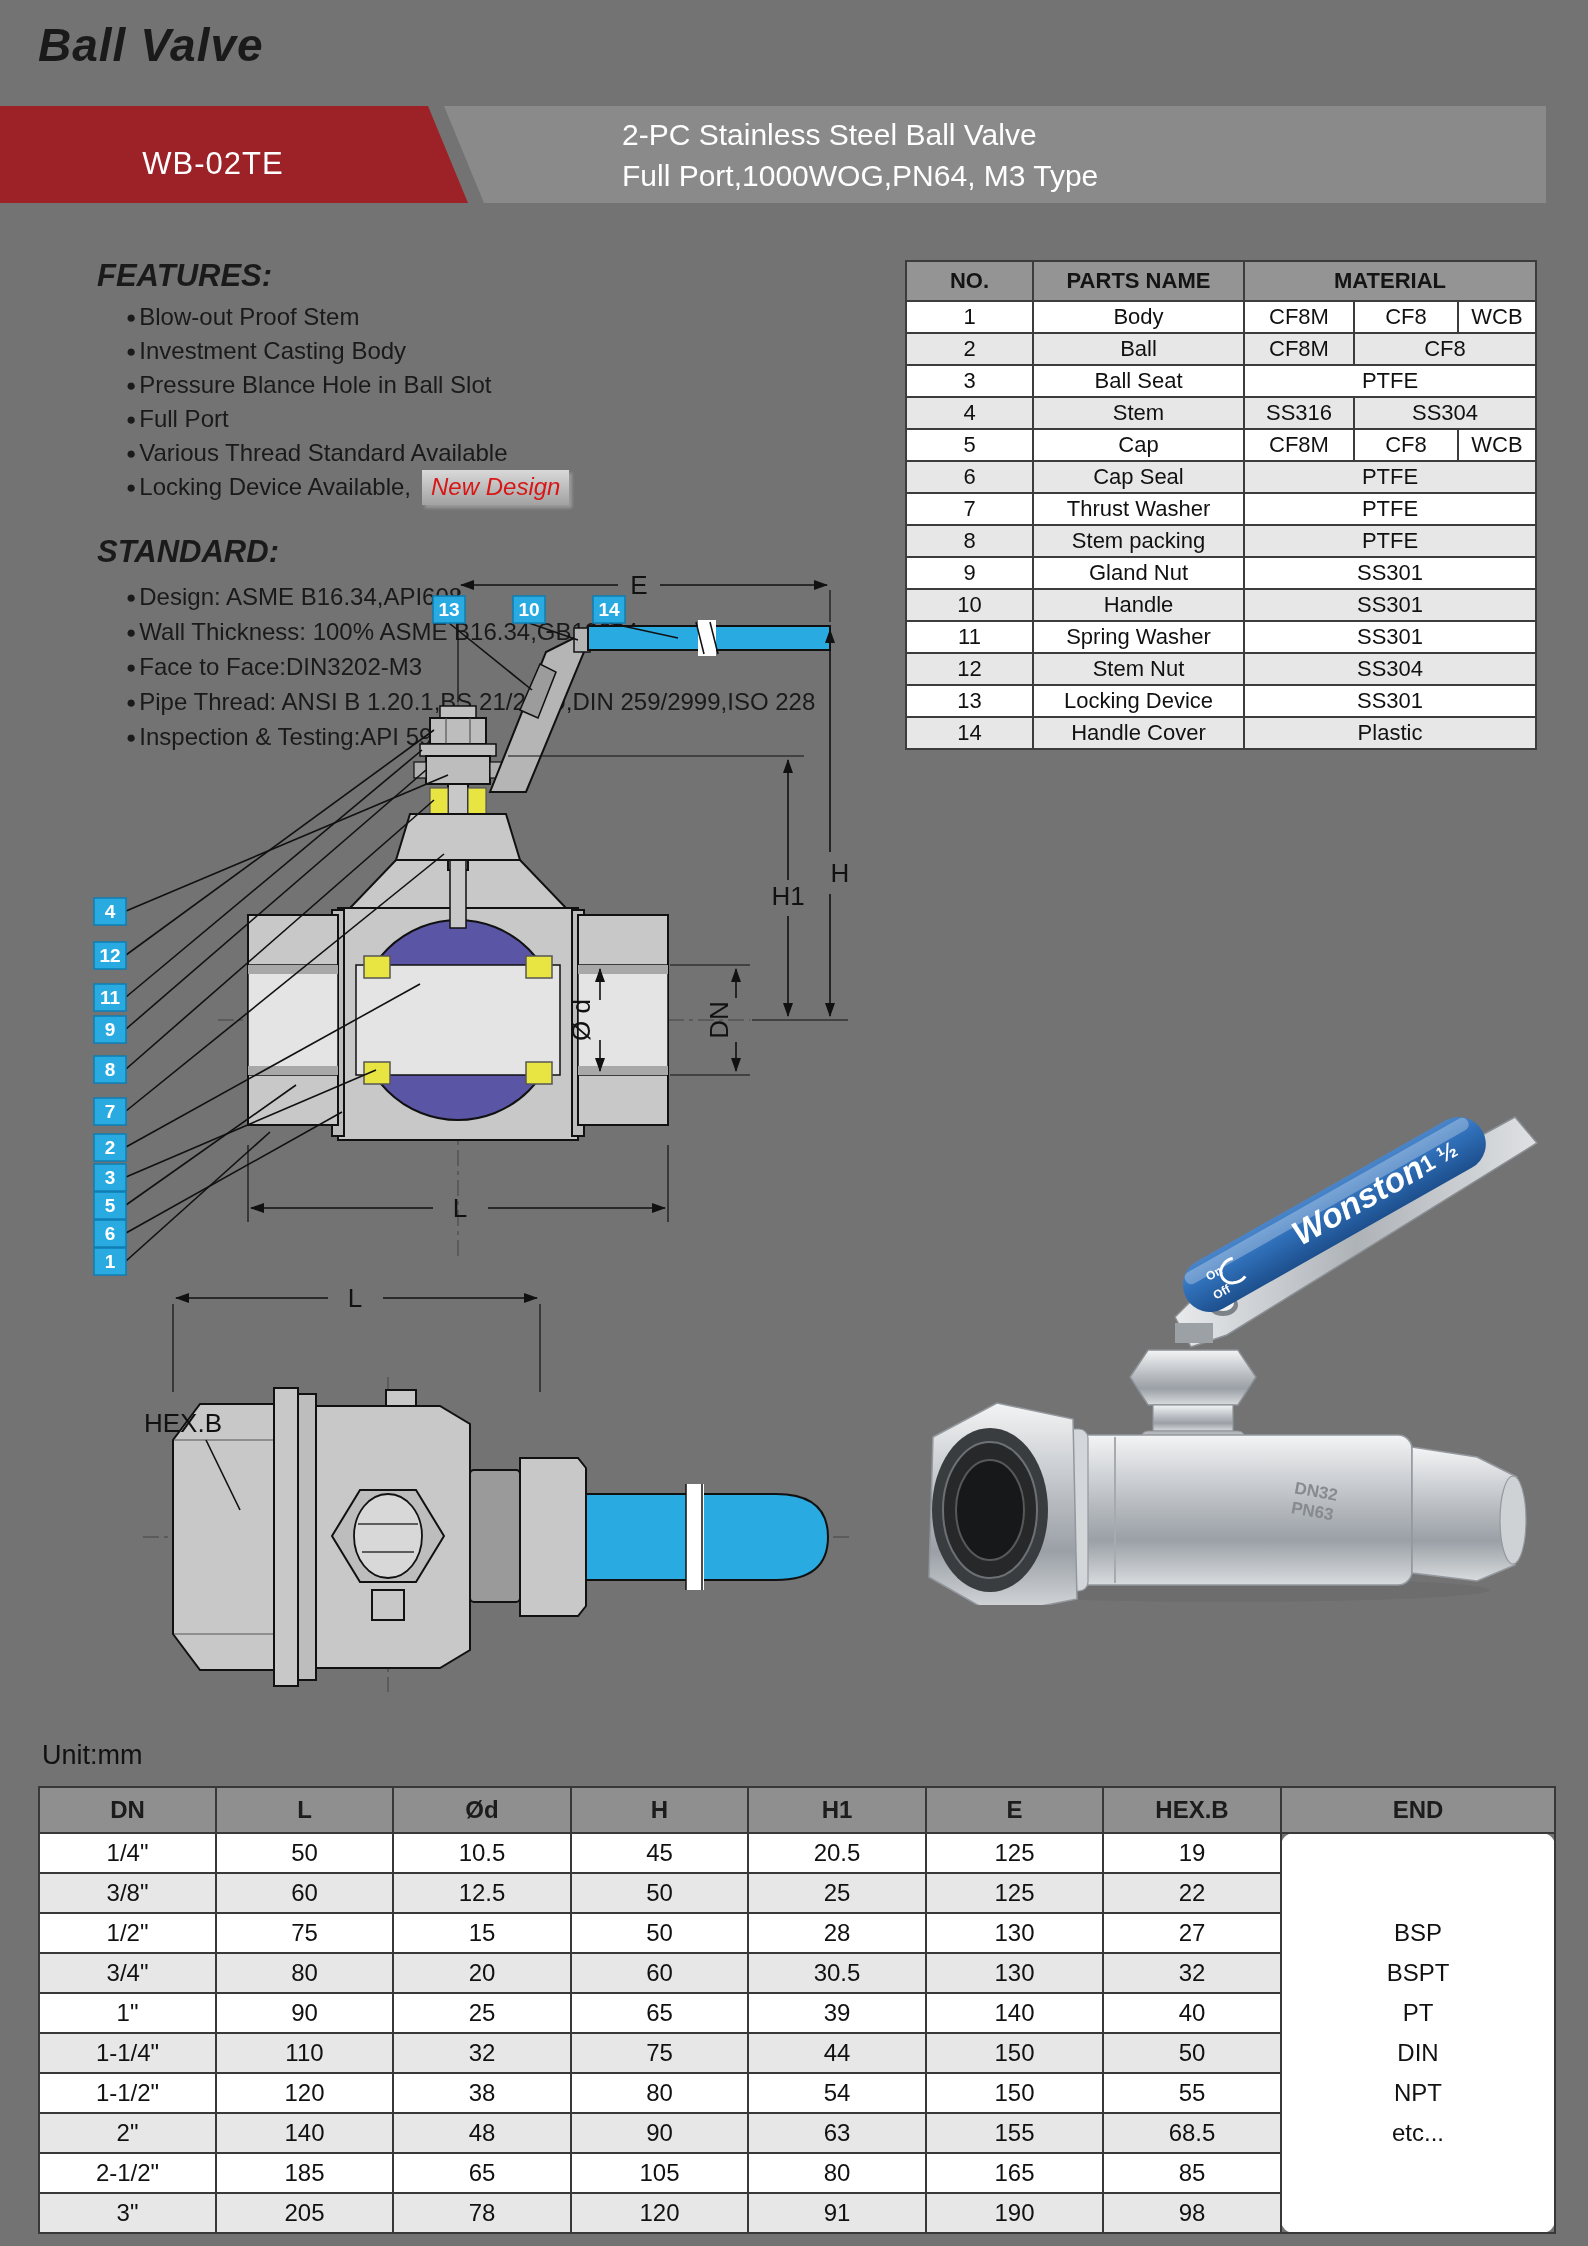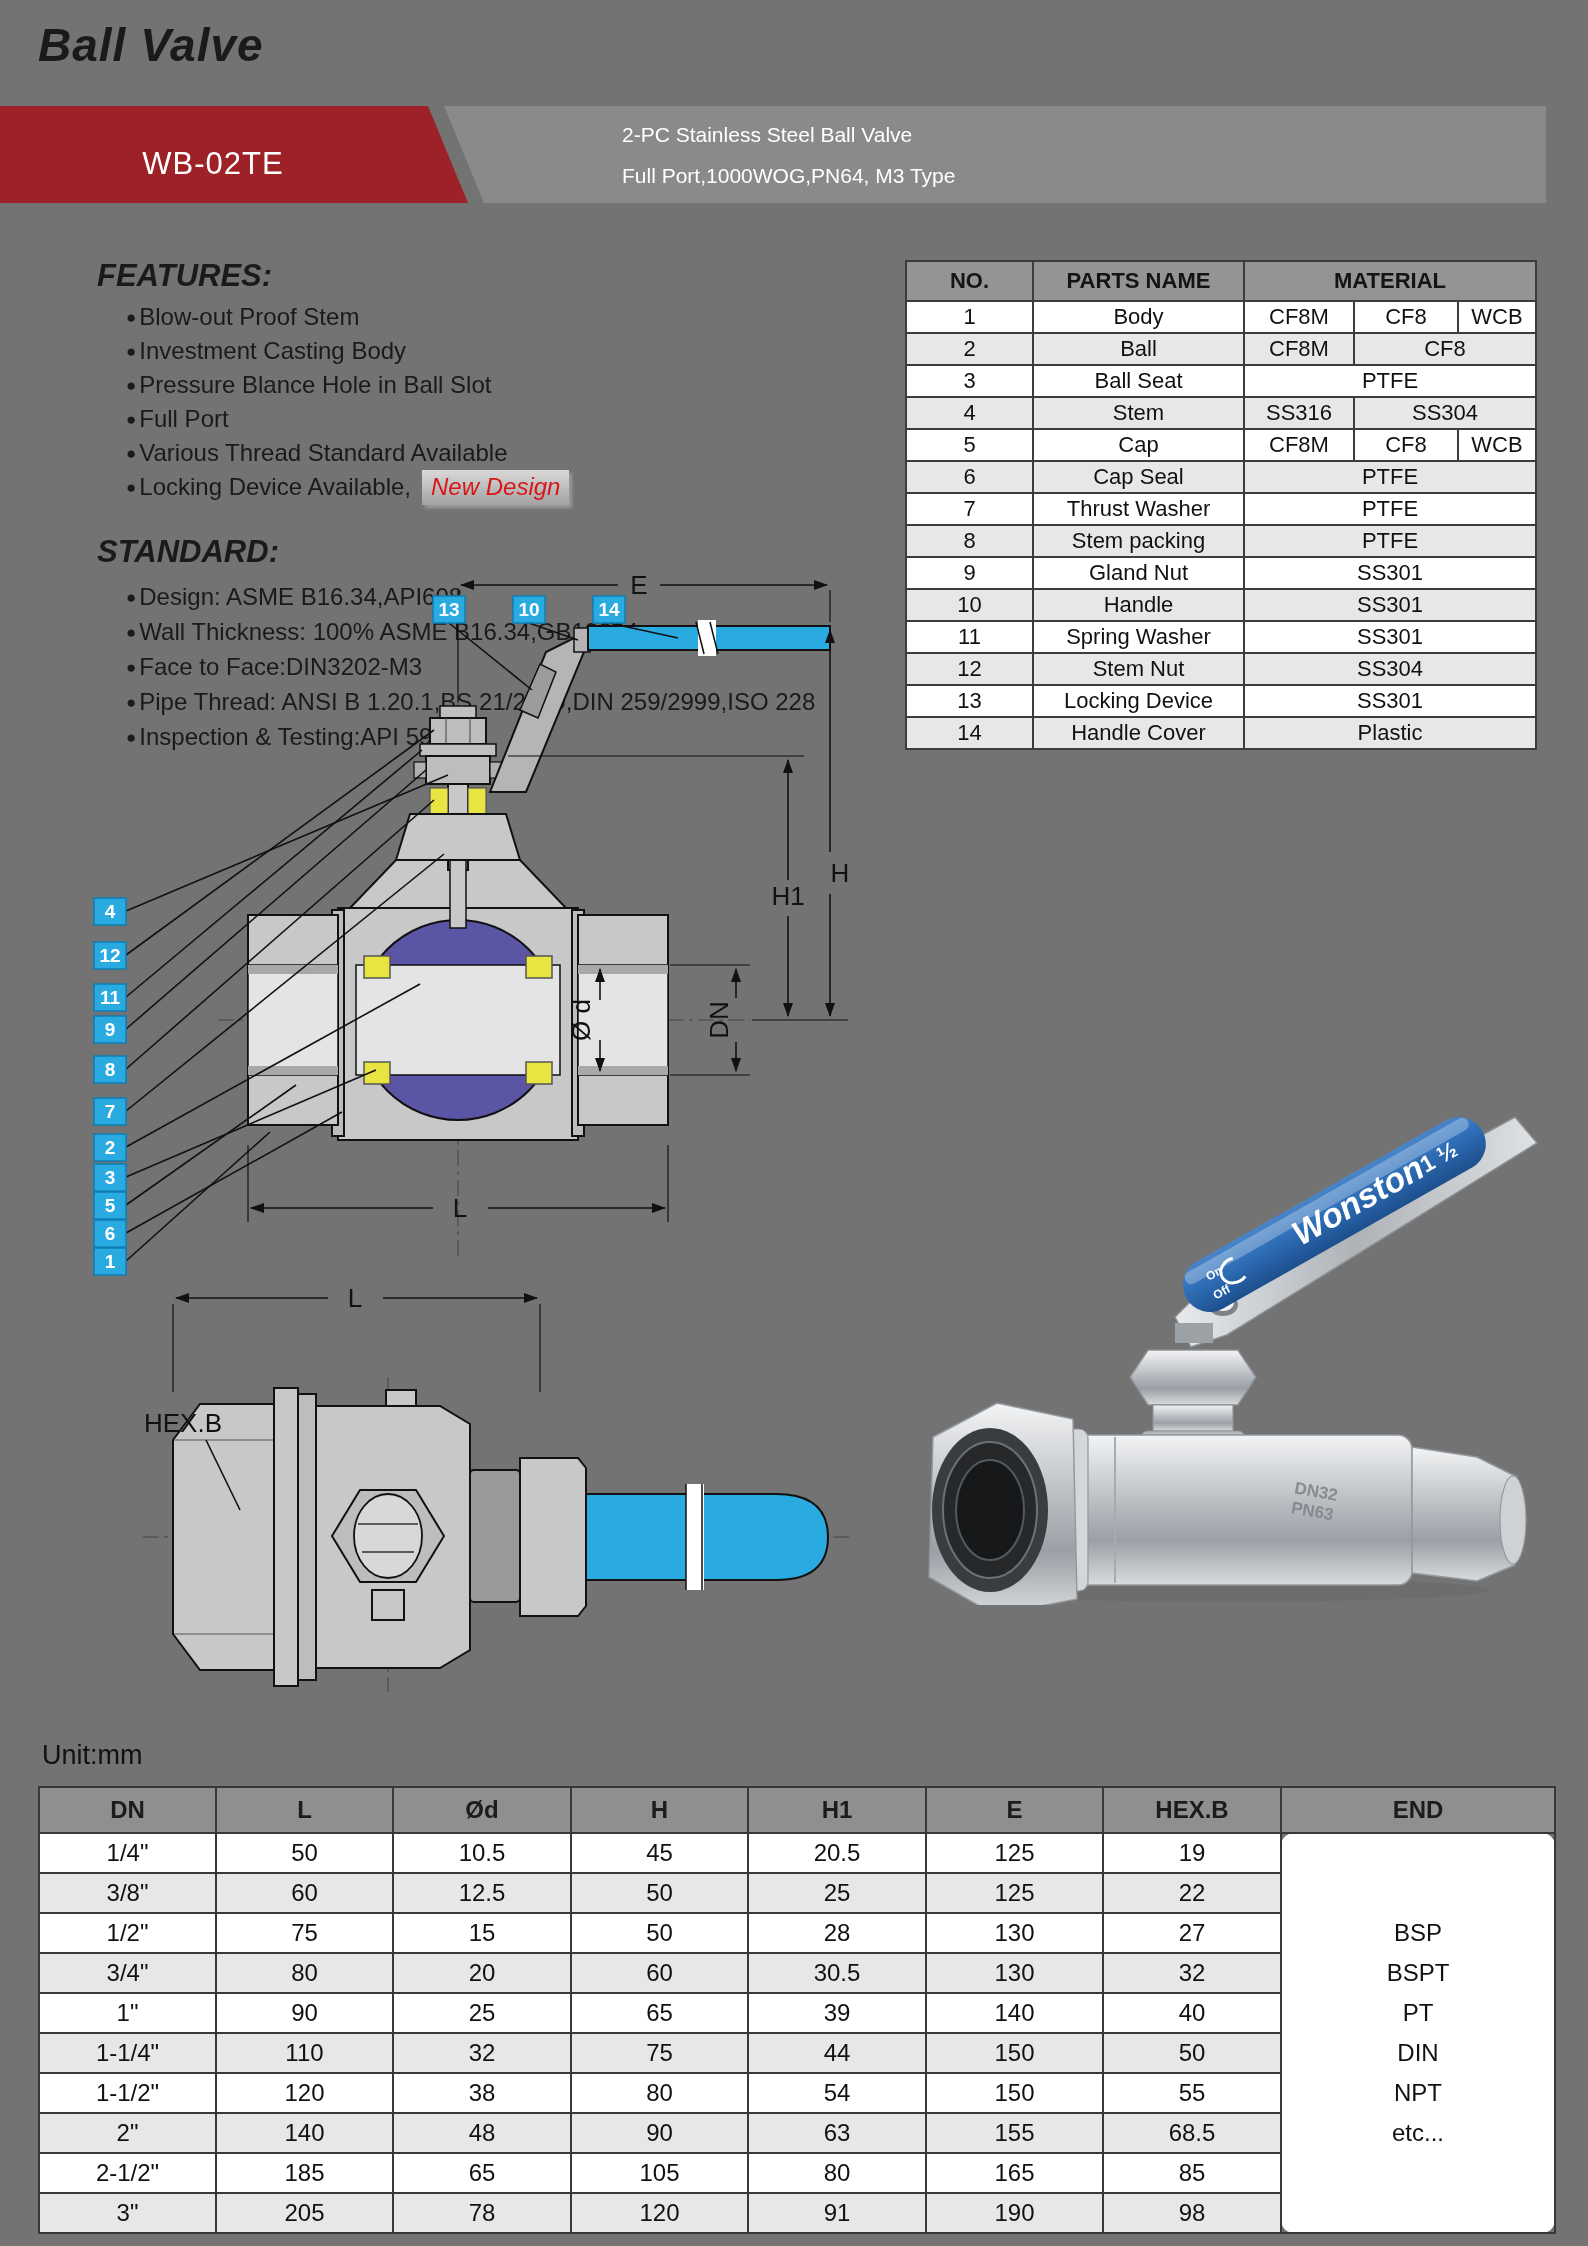--- a/index.html
+++ b/index.html
@@ -10,21 +10,21 @@
   .doc-title{position:absolute;left:38px;top:18px;font-size:46px;font-weight:bold;
              font-style:italic;color:#1a1a1a;letter-spacing:1px;}
   .band-red{position:absolute;left:0;top:106px;width:468px;height:97px;background:#9d2227;
             -webkit-clip-path:polygon(0 0,428px 0,468px 100%,0 100%);
             clip-path:polygon(0 0,428px 0,468px 100%,0 100%);}
   .band-gray{position:absolute;left:444px;top:106px;width:1102px;height:97px;background:#8a8a8a;
              -webkit-clip-path:polygon(0 0,100% 0,100% 100%,40px 100%);
              clip-path:polygon(0 0,100% 0,100% 100%,40px 100%);}
   .model-code{position:absolute;left:18px;top:146px;width:390px;text-align:center;
               color:#fff;font-size:31px;letter-spacing:1px;}
-  .band-text{position:absolute;left:622px;top:114px;color:#fff;font-size:21px;line-height:41px;}
+  .band-text{position:absolute;left:622px;top:114px;color:#fff;font-size:30px;line-height:41px;}
   
   .sec-heading{position:absolute;font-size:31px;font-weight:bold;font-style:italic;color:#1a1a1a;}
   .h-features{left:97px;top:258px;}
   .h-standard{left:97px;top:534px;}
   .bullet-list{position:absolute;list-style:none;margin:0;padding:0;font-size:24px;color:#1a1a1a;}
   .l-features{left:126px;top:300px;line-height:33px;}
   .l-standard{left:126px;top:580px;line-height:34px;}
   .bullet-list li::before{content:"●";font-size:17px;vertical-align:2px;margin-right:3px;}
   .badge{display:inline-block;margin-left:11px;padding:0 9px 2px 9px;font-style:italic;
          color:#d91616;background:linear-gradient(180deg,#d9d9d9,#a2a2a2);

